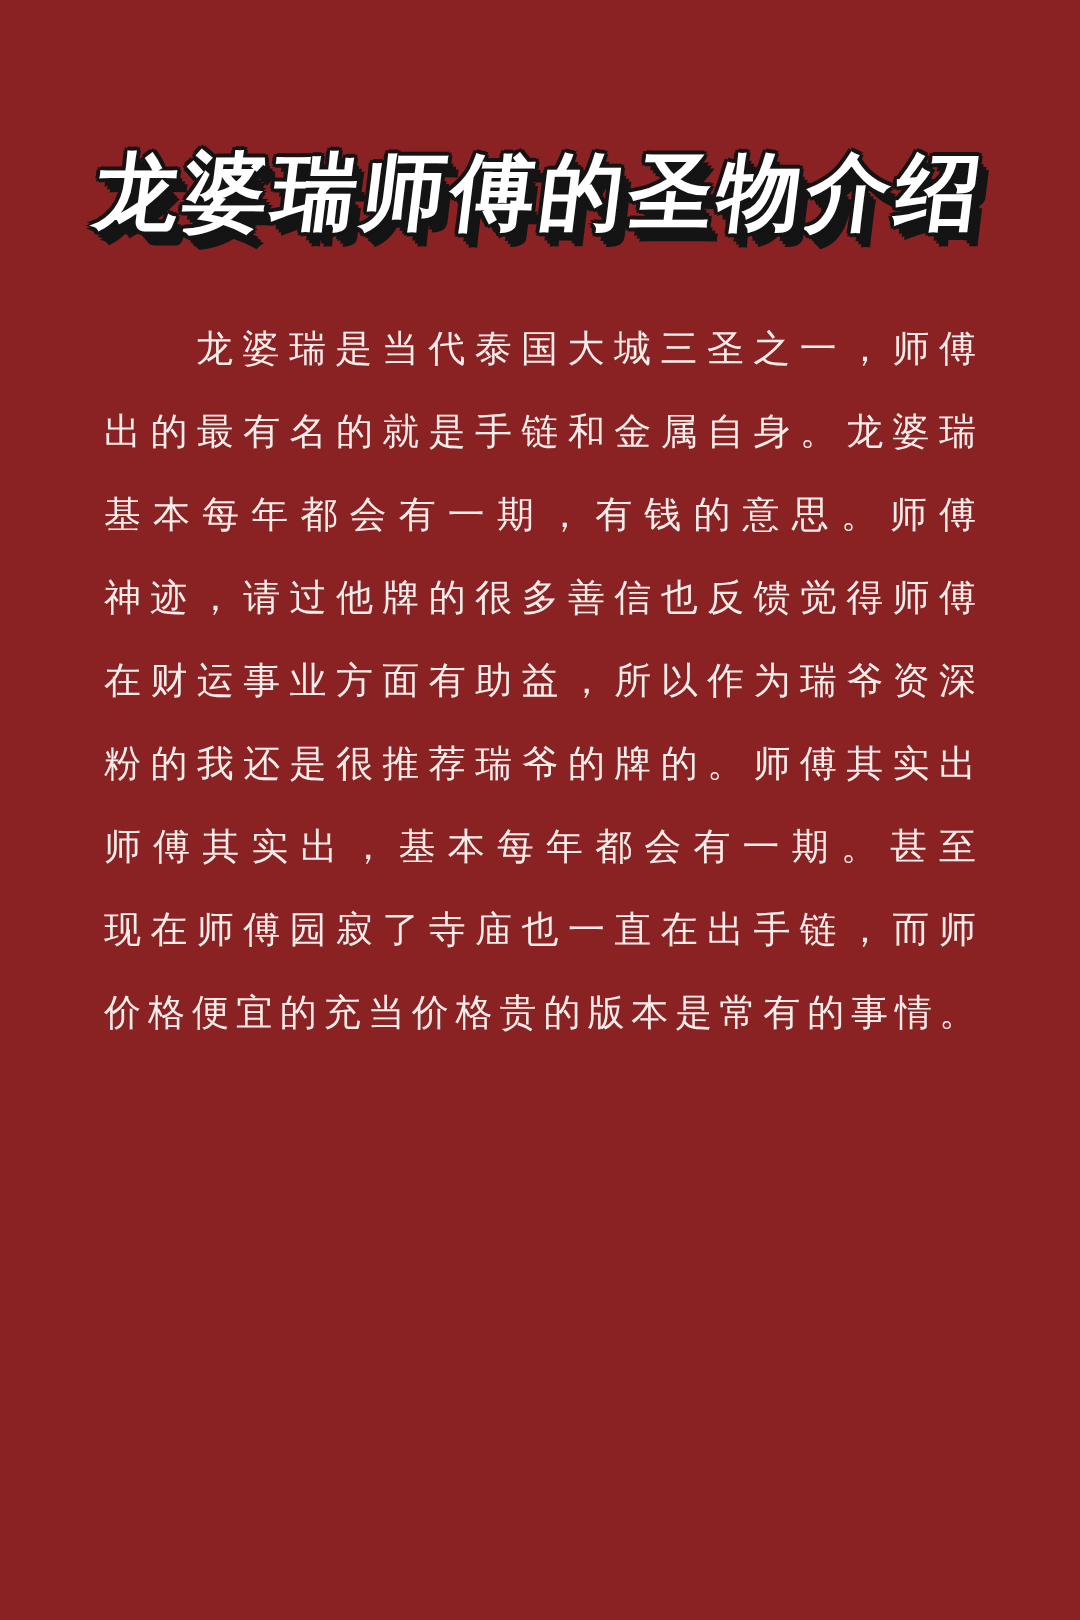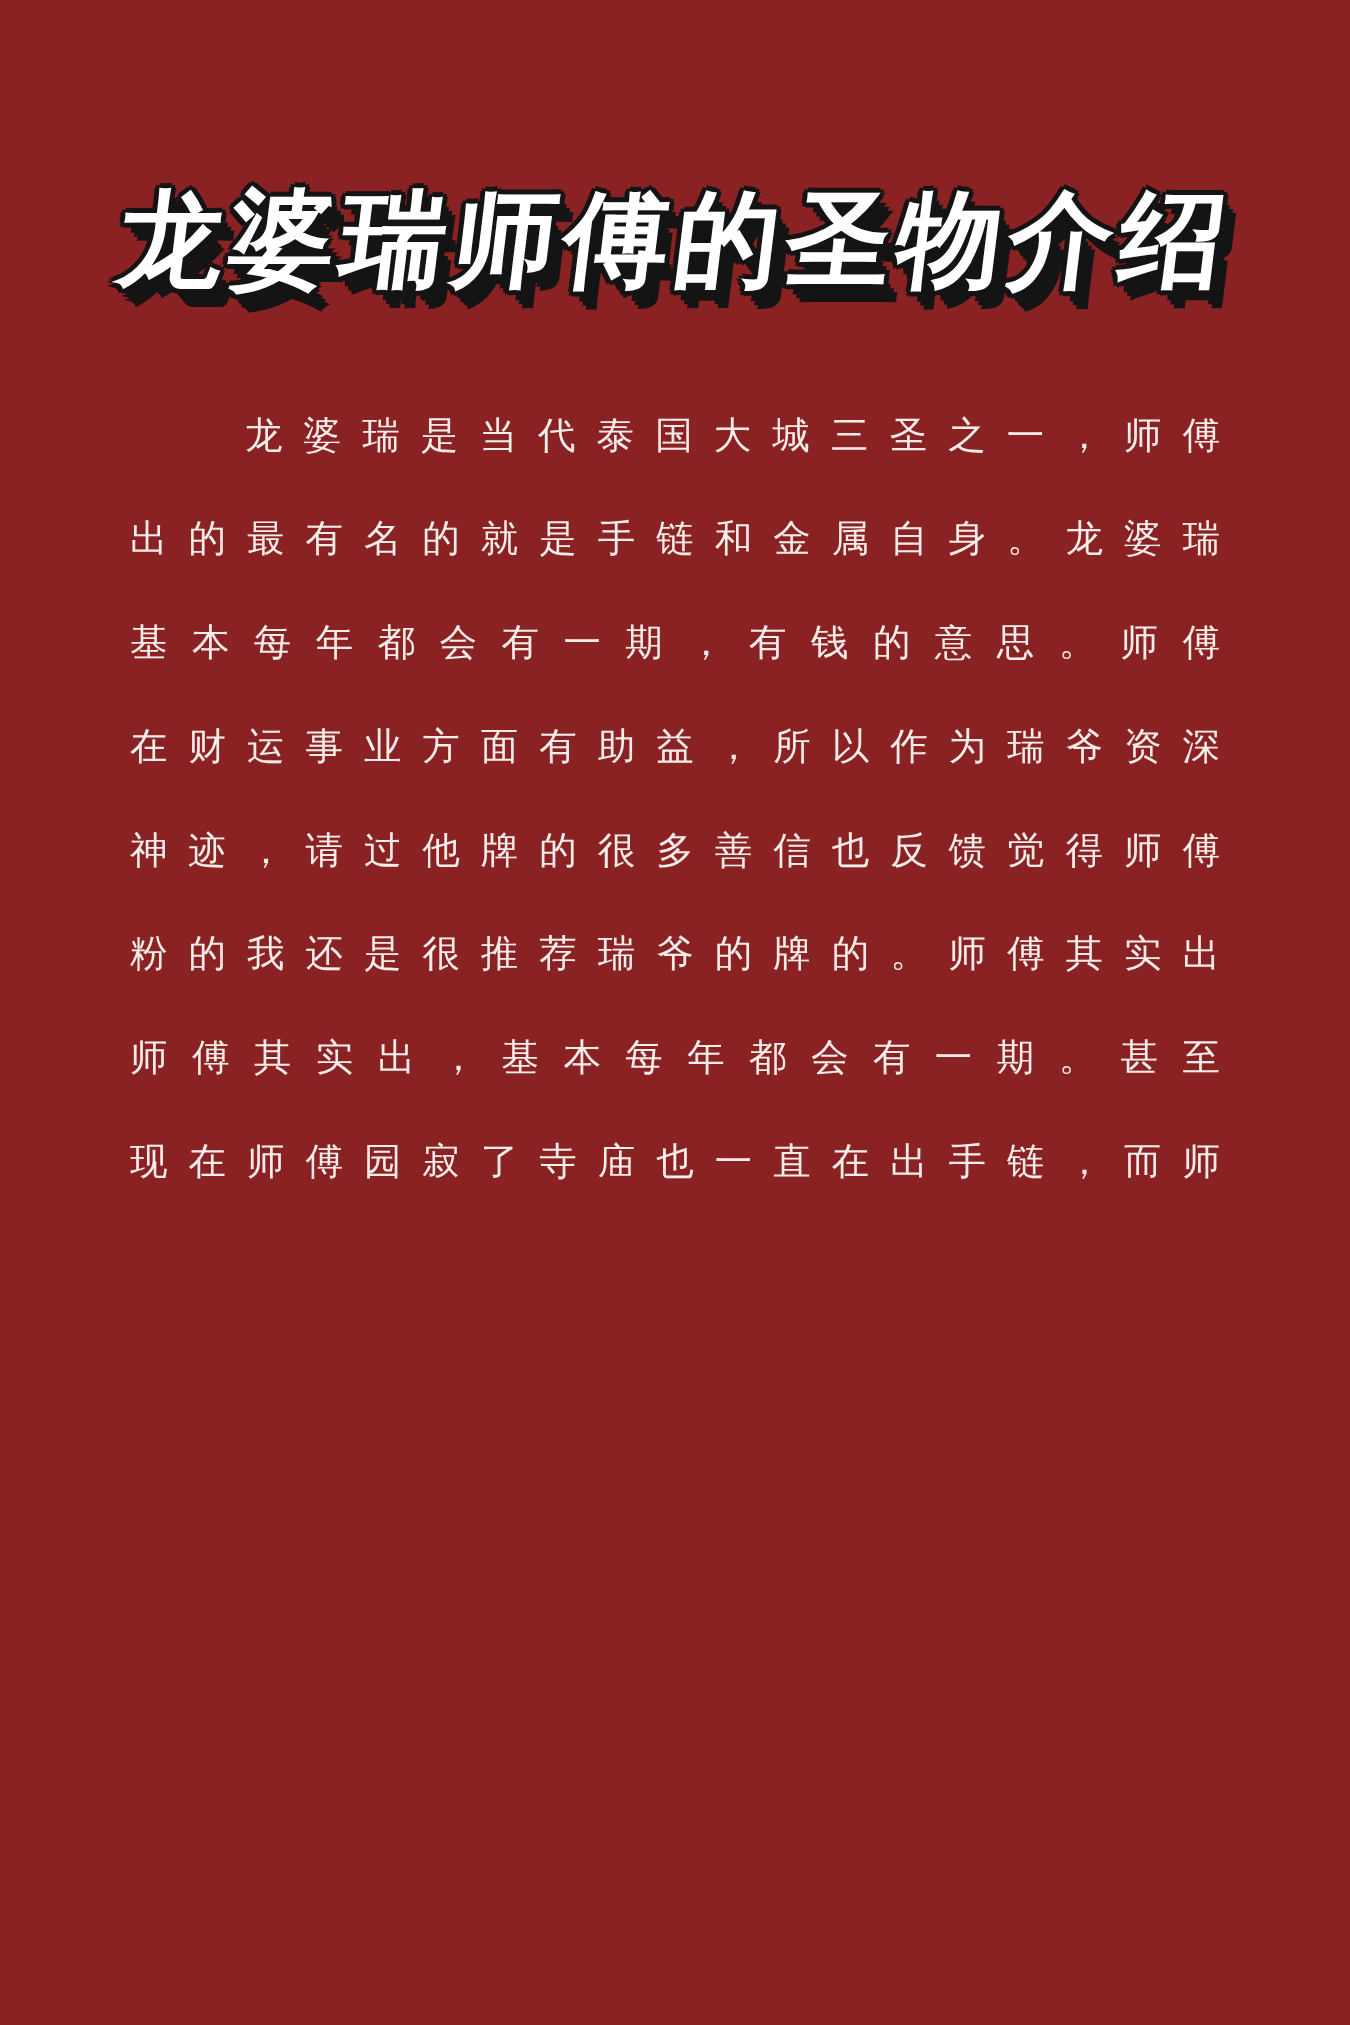--- a/index.html
+++ b/index.html
@@ -31,39 +31,40 @@
     transform: skewX(-7deg);
     text-shadow:
       4px 0 0 #141414, -4px 0 0 #141414, 0 4px 0 #141414, 0 -4px 0 #141414,
       3px 3px 0 #141414, -3px 3px 0 #141414, 3px -3px 0 #141414, -3px -3px 0 #141414,
       6px 8px 0 #141414, 9px 11px 0 #141414, 12px 14px 0 #141414;
   }
   .body-text {
     width: 872px;
     margin: 62px auto 0 auto;
     color: #f6ece9;
-    font-size: 30px;
+    font-size: 37px;
     line-height: 83px;
   }
   .body-line {
     text-align: justify;
     text-align-last: justify;
   }
   .body-line.first-line {
     text-indent: 92px;
   }
 </style>
 </head>
 <body>
 
 <div class="poster">
   <h1 class="title">龙婆瑞师傅的圣物介绍</h1>
   <div class="body-text">
       <div class="body-line first-line">龙婆瑞是当代泰国大城三圣之一，师傅</div>
       <div class="body-line">出的最有名的就是手链和金属自身。龙婆瑞</div>
       <div class="body-line">基本每年都会有一期，有钱的意思。师傅</div>
+      <div class="body-line">神迹，请过他牌的很多善信也反馈觉得师傅</div>
       <div class="body-line">在财运事业方面有助益，所以作为瑞爷资深</div>
-      <div class="body-line">神迹，请过他牌的很多善信也反馈觉得师傅</div>
       <div class="body-line">粉的我还是很推荐瑞爷的牌的。师傅其实出</div>
       <div class="body-line">师傅其实出，基本每年都会有一期。甚至</div>
       <div class="body-line">现在师傅园寂了寺庙也一直在出手链，而师</div>
+      <div class="body-line">价格便宜的充当价格贵的版本是常有的事情。</div>
     </div>
 </div>
 
 </body></html>

